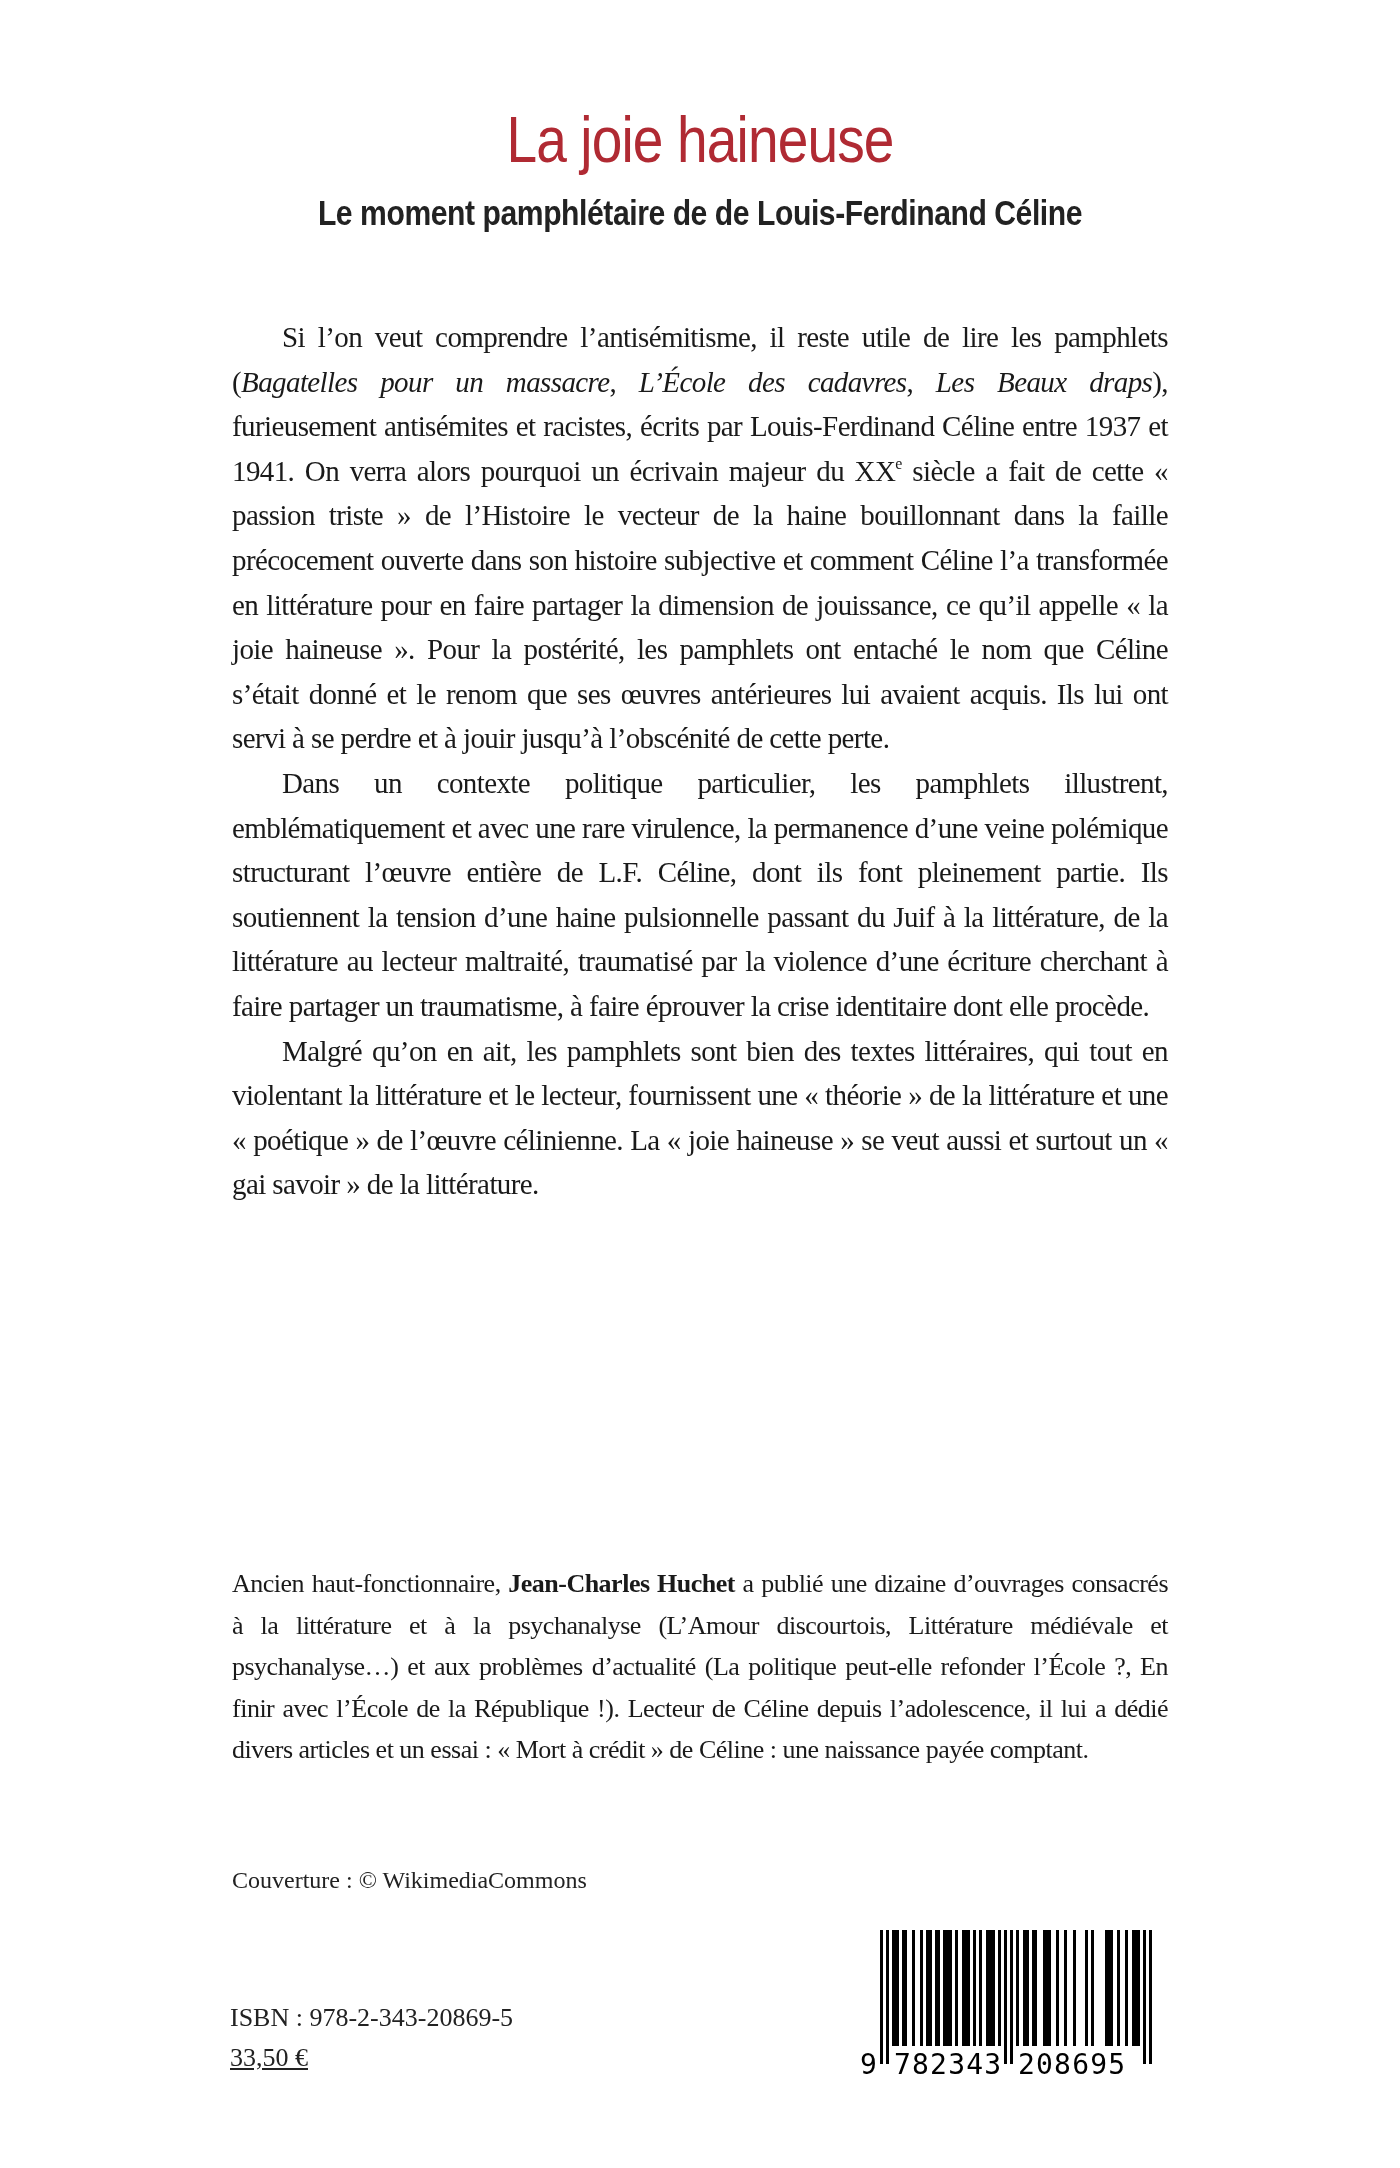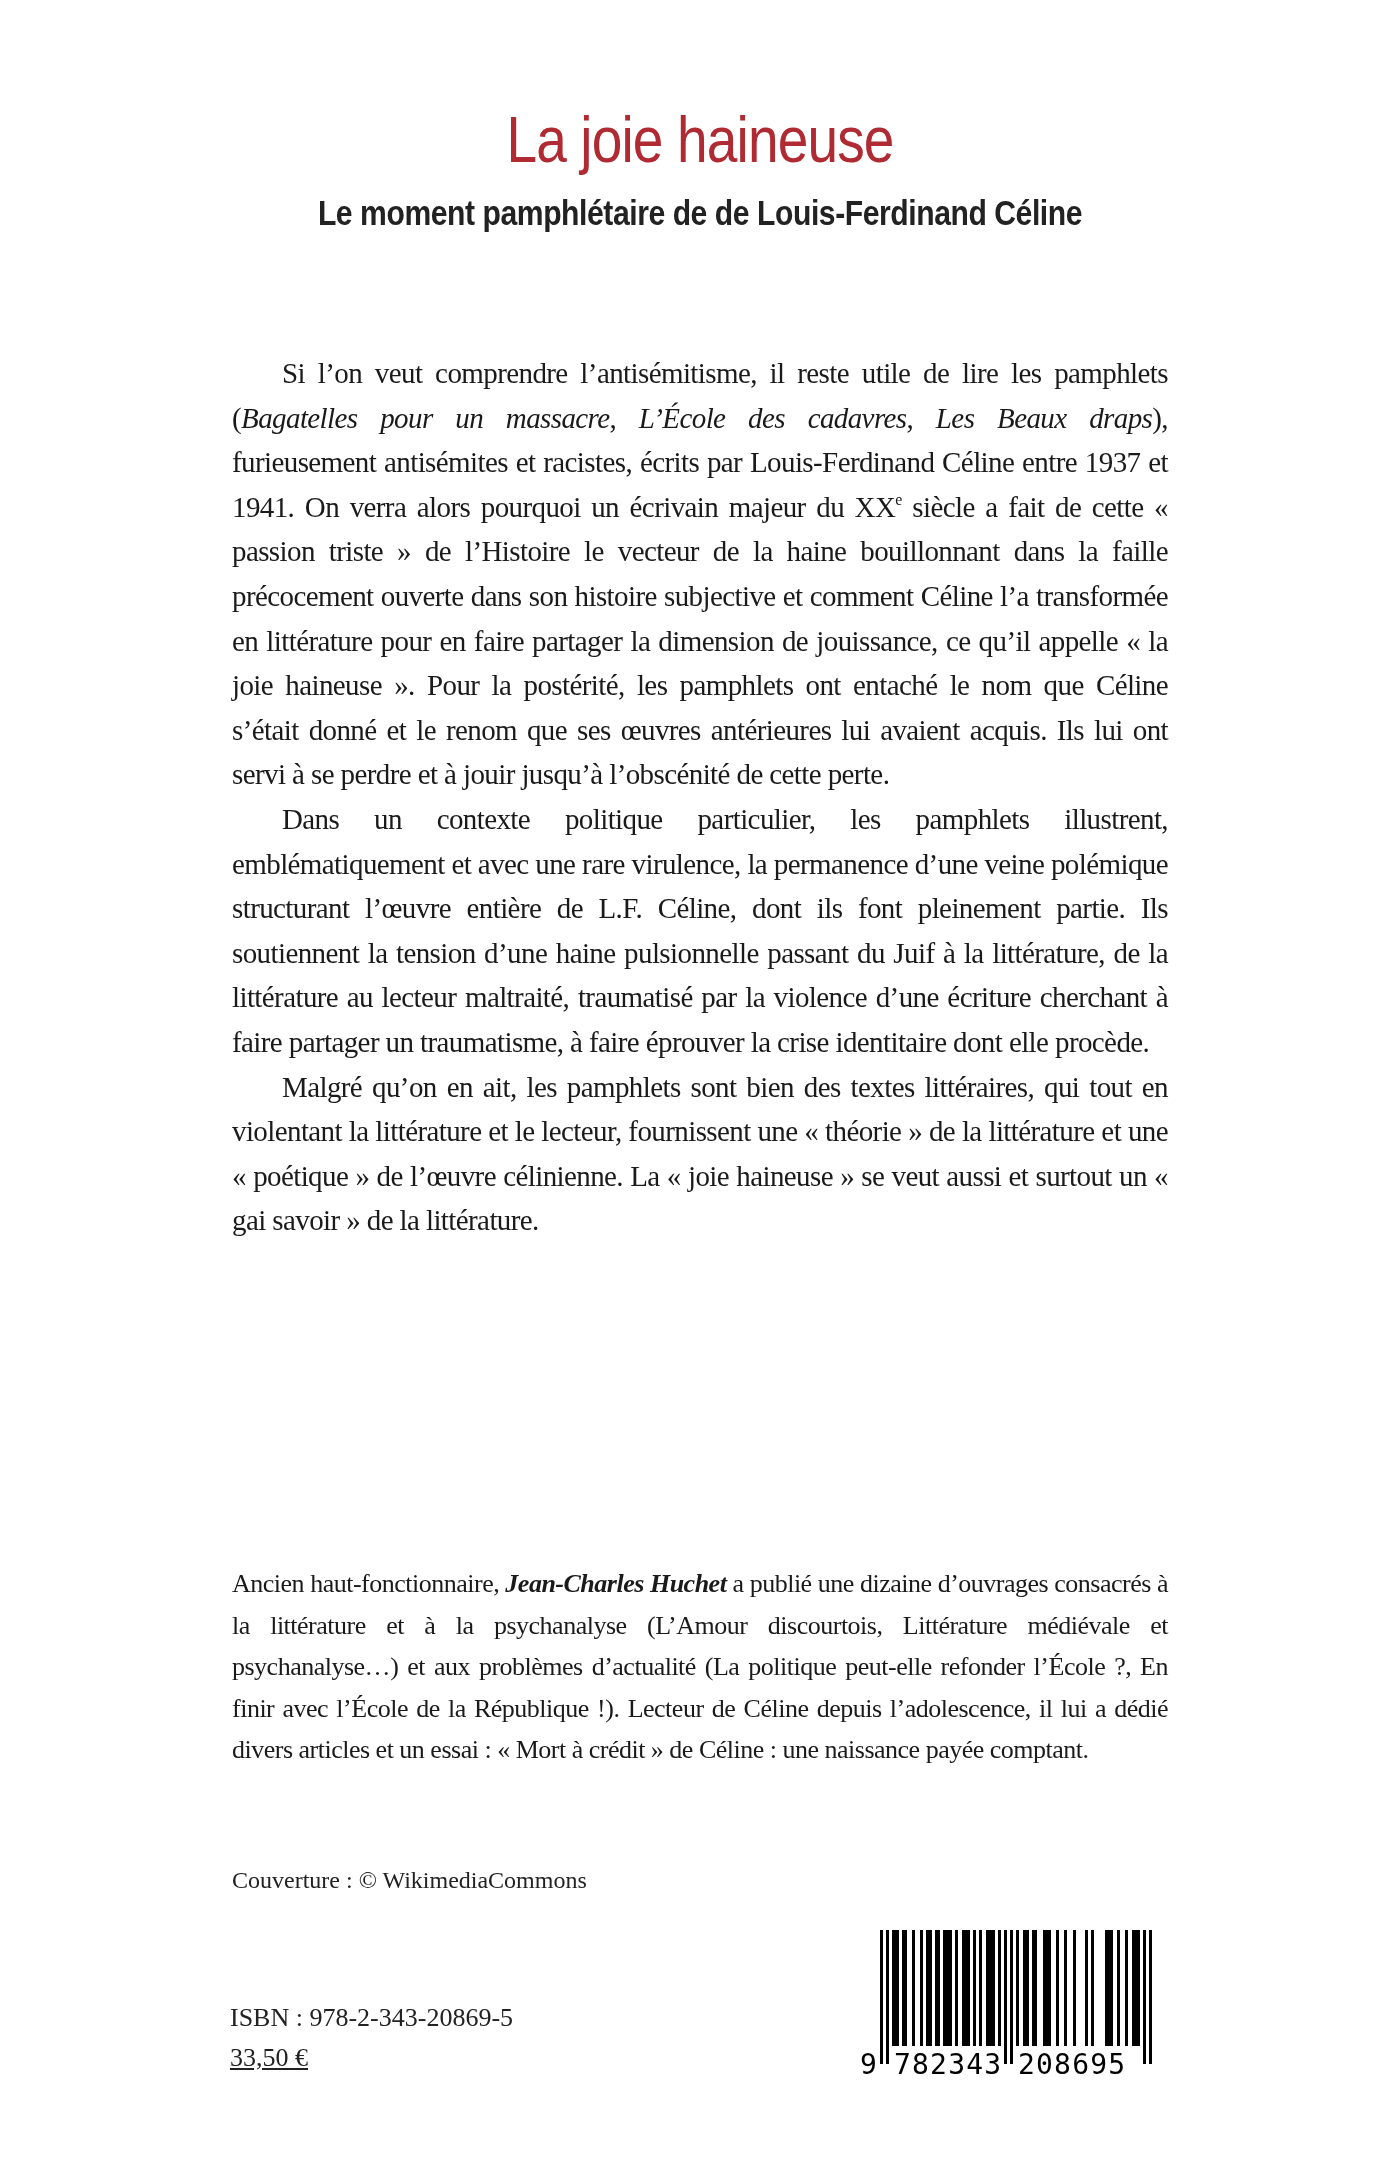--- a/index.html
+++ b/index.html
@@ -10,29 +10,29 @@
            font-family: "Liberation Sans", "DejaVu Sans", sans-serif; font-weight: normal;
            font-size: 64px; line-height: 80px; letter-spacing: -1px; margin: 0;
            transform: scaleX(0.86); transform-origin: 700px 0; }
   .subtitle { position: absolute; left: 0; width: 1400px; top: 190px; text-align: center;
               font-family: "Liberation Sans", "DejaVu Sans", sans-serif; font-size: 35px;
               line-height: 46px; color: #222; margin: 0; letter-spacing: -0.5px;
               transform: scaleX(0.86); transform-origin: 700px 0; }
 
   .body-text { position: absolute; left: 232px; top: 315px; width: 936px;
                font-size: 29px; line-height: 44.6px; text-align: justify;
-               letter-spacing: -0.6px; margin-top: 36px; }
+               letter-spacing: -0.6px; }
   .body-text p { margin: 0; text-indent: 50px; }
   .body-text i { font-style: italic; }
   sup { font-size: 0.55em; line-height: 0; vertical-align: 0.75em; }
 
   .bio { position: absolute; left: 232px; top: 1563px; width: 936px;
          font-size: 26px; line-height: 41.5px; text-align: justify; letter-spacing: -0.5px; }
   .bio .it { }
-  .bio .author { font-weight: bold; font-style: italic; }
+  .bio .author { font-weight: bold; }
 
   .credit { position: absolute; left: 232px; top: 1867px; font-size: 24px; color: #222; }
   .isbn { position: absolute; left: 230px; top: 2003px; font-size: 26px; color: #222; }
   .price { position: absolute; left: 230px; top: 2043px; font-size: 26px; color: #222; text-decoration: underline; }
 
   .barcode { position: absolute; left: 860px; top: 1928px; width: 310px; height: 150px; }
   .barcode svg { display: block; }
 </style>
 </head>
 <body>

